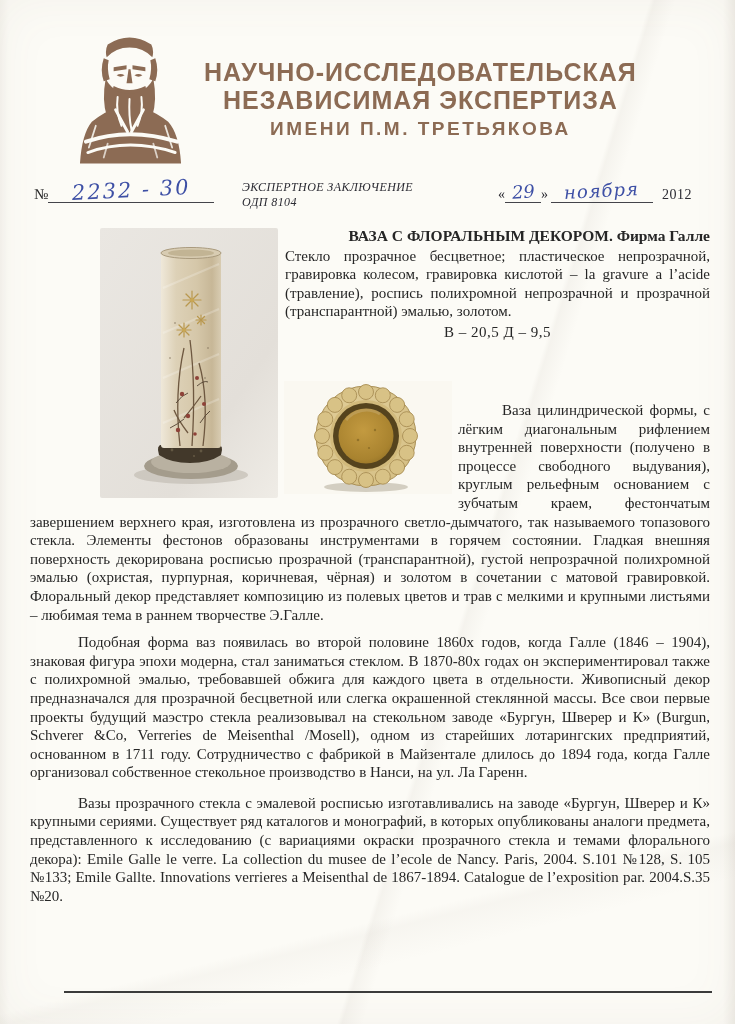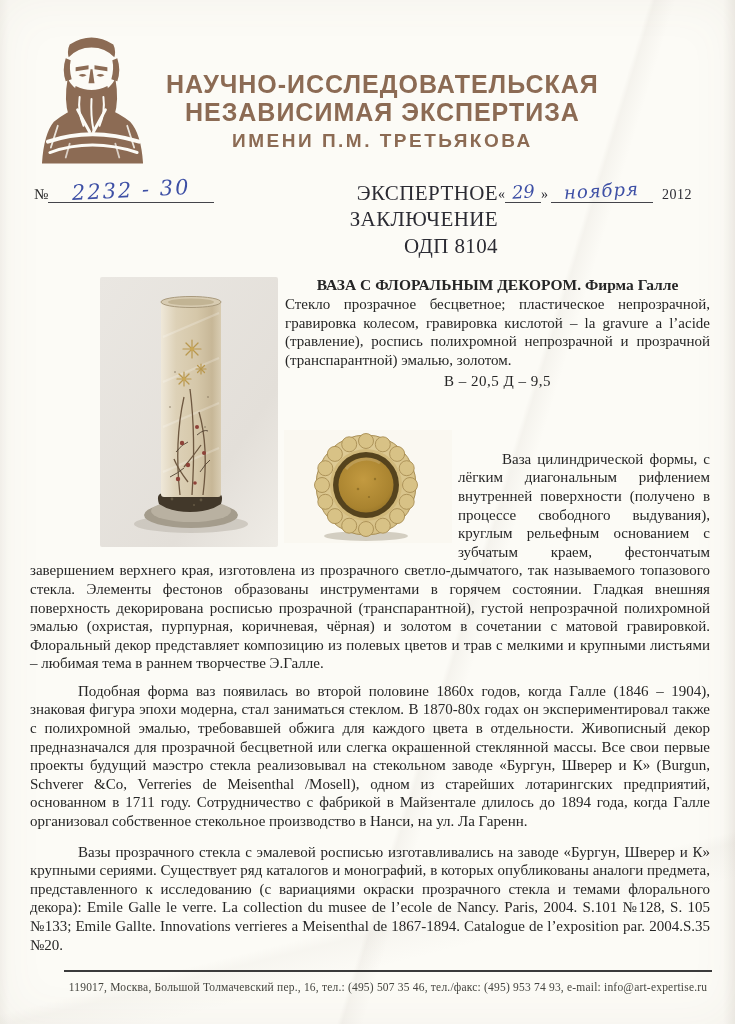--- a/index.html
+++ b/index.html
@@ -8,49 +8,49 @@
     position:relative;width:735px;height:1024px;margin:0 auto;
     background:#fcfbf6;overflow:hidden;color:#262626;
     background-image:
       linear-gradient(107deg, rgba(0,0,0,0) 62%, rgba(120,105,90,.055) 62.5%, rgba(0,0,0,0) 64.5%),
       linear-gradient(166deg, rgba(0,0,0,0) 84%, rgba(120,105,90,.04) 85%, rgba(0,0,0,0) 88%),
       linear-gradient(to left, rgba(140,125,110,.10), rgba(0,0,0,0) 12px),
       linear-gradient(to right, rgba(140,125,110,.06), rgba(0,0,0,0) 9px);
     box-shadow:inset 0 0 50px rgba(120,108,92,.06);
   }
   
-  .hdr{display:flex;padding:34px 0 0 36px;align-items:center;}
+  .hdr{display:flex;padding:34px 0 0 74px;}
   .logo{width:114px;height:130px;flex:none;}
   .org{margin:24px 0 0 16px;text-align:center;color:#8c6b54;
        font-family:"Liberation Sans",sans-serif;font-weight:bold;}
   .org-l1,.org-l2{font-size:25px;line-height:1.12;letter-spacing:1px;white-space:nowrap;}
   .org-l3{font-size:19px;letter-spacing:2.5px;margin-top:4px;white-space:nowrap;}
   
   .meta{display:flex;align-items:flex-start;margin:16px 25px 0 34px;}
   .meta-left{width:208px;flex:none;font-size:15px;white-space:nowrap;}
-  .meta-center{flex:1;text-align:right;font-size:21px;line-height:1.25;letter-spacing:.4px;color:#2b2b33;}
+  .meta-center{flex:1;text-align:left;font-size:12px;line-height:1.25;letter-spacing:.4px;color:#2b2b33;font-style:italic;}
   .meta-right{width:212px;flex:none;text-align:left;font-size:14px;white-space:nowrap;padding-top:2px;}
   .u{display:inline-block;border-bottom:1px solid #44444a;text-align:center;vertical-align:baseline;}
   .u-number{width:166px;height:22px;}
   .u-day{width:36px;height:20px;}
   .u-month{width:102px;height:20px;margin-left:3px;}
   .hand{font-family:"DejaVu Serif",serif;font-style:italic;color:#3d4fa5;display:inline-block;}
   .hand-number{font-size:21px;transform:rotate(-3deg) translateY(-2px);letter-spacing:2px;}
   .hand-day{font-size:18px;transform:rotate(-4deg) translateY(-1px);}
   .hand-month{font-size:18px;transform:rotate(-3deg) translateY(-2px);letter-spacing:1px;}
   .q{color:#2b2b33;}
   .year{margin-left:9px;letter-spacing:.5px;color:#2b2b33;}
   
   main{margin-top:16px;padding:0 25px 0 30px;font-size:15px;line-height:18.6px;
        text-align:justify;}
   figure{margin:0;}
   .vase-fig{float:left;width:178px;height:270px;margin:2px 4px 6px 70px;}
   .base-fig{float:left;width:168px;height:113px;margin:2px 6px 4px 2px;}
   .title-block{overflow:hidden;min-height:153px;padding-left:3px;}
-  .t-bold{font-weight:bold;font-size:15.5px;line-height:19.5px;text-align:center;}
+  .t-bold{font-weight:bold;font-size:15.5px;line-height:19.5px;text-align:right;}
   .tech{margin:1px 0 0 0;}
   .dims{margin-top:2px;text-align:center;letter-spacing:.5px;}
   p.body-p{margin:0;text-indent:48px;}
   #p1{margin-top:22px;text-indent:44px;}
   #p2{margin-top:9px;}
   #p3{margin-top:12px;}
   
   footer{position:absolute;left:64px;right:23px;bottom:31px;}
   .f-line{height:2px;background:#3b3b3b;}
   .f-text{margin-top:9px;text-align:center;font-size:11.5px;letter-spacing:.2px;color:#45453f;white-space:nowrap;}
@@ -257,16 +257,15 @@
       </svg>
     </figure>
 
     <p class="body-p" id="p1">Ваза цилиндрической формы, с лёгким диагональным рифлением внутренней поверхности (получено в процессе свободного выдувания), круглым рельефным основанием с зубчатым краем, фестончатым завершением верхнего края, изготовлена из прозрачного светло-дымчатого, так называемого топазового стекла. Элементы фестонов образованы инструментами в горячем состоянии. Гладкая внешняя поверхность декорирована росписью прозрачной (транспарантной),  густой непрозрачной полихромной эмалью (охристая, пурпурная, коричневая, чёрная) и золотом в сочетании с матовой гравировкой. Флоральный декор представляет композицию из полевых цветов и трав с мелкими и крупными листьями – любимая тема в раннем творчестве Э.Галле.</p>
     <p class="body-p" id="p2">Подобная форма ваз появилась во второй половине 1860х годов,  когда Галле (1846 – 1904), знаковая фигура эпохи модерна,  стал заниматься стеклом. В 1870-80х годах он экспериментировал  также с полихромной эмалью, требовавшей обжига для каждого цвета в отдельности. Живописный декор предназначался для прозрачной бесцветной или слегка окрашенной стеклянной массы. Все свои  первые проекты будущий маэстро стекла реализовывал на стекольном заводе «Бургун, Шверер и К» (Burgun, Schverer &amp;Co, Verreries de Meisenthal /Mosell), одном из старейших лотарингских предприятий, основанном в 1711 году. Сотрудничество с фабрикой в Майзентале  длилось до 1894 года, когда Галле организовал собственное стекольное производство в Нанси, на ул. Ла Гаренн.</p>
     <p class="body-p" id="p3">Вазы прозрачного стекла с эмалевой росписью изготавливались на заводе «Бургун, Шверер и К» крупными сериями. Существует ряд каталогов и монографий, в которых опубликованы аналоги предмета, представленного к исследованию (с вариациями окраски прозрачного стекла и темами флорального декора):  Emile Galle le verre. La collection du musee de l’ecole de Nancy.  Paris, 2004. S.101 №128, S. 105 №133;  Emile Gallte. Innovations verrieres a Meisenthal de 1867-1894.  Catalogue de l’exposition par. 2004.S.35 №20.</p>
   </main>
 
   <footer>
     <div class="f-line"></div>
-    <div class="f-text">119017, Москва, Большой Толмачевский пер., 16, тел.: (495) 507 35 46, тел./факс: (495) 953 74 93, e-mail: info@art-expertise.ru</div>
   </footer>
 
 </div>
 
 </body></html>

